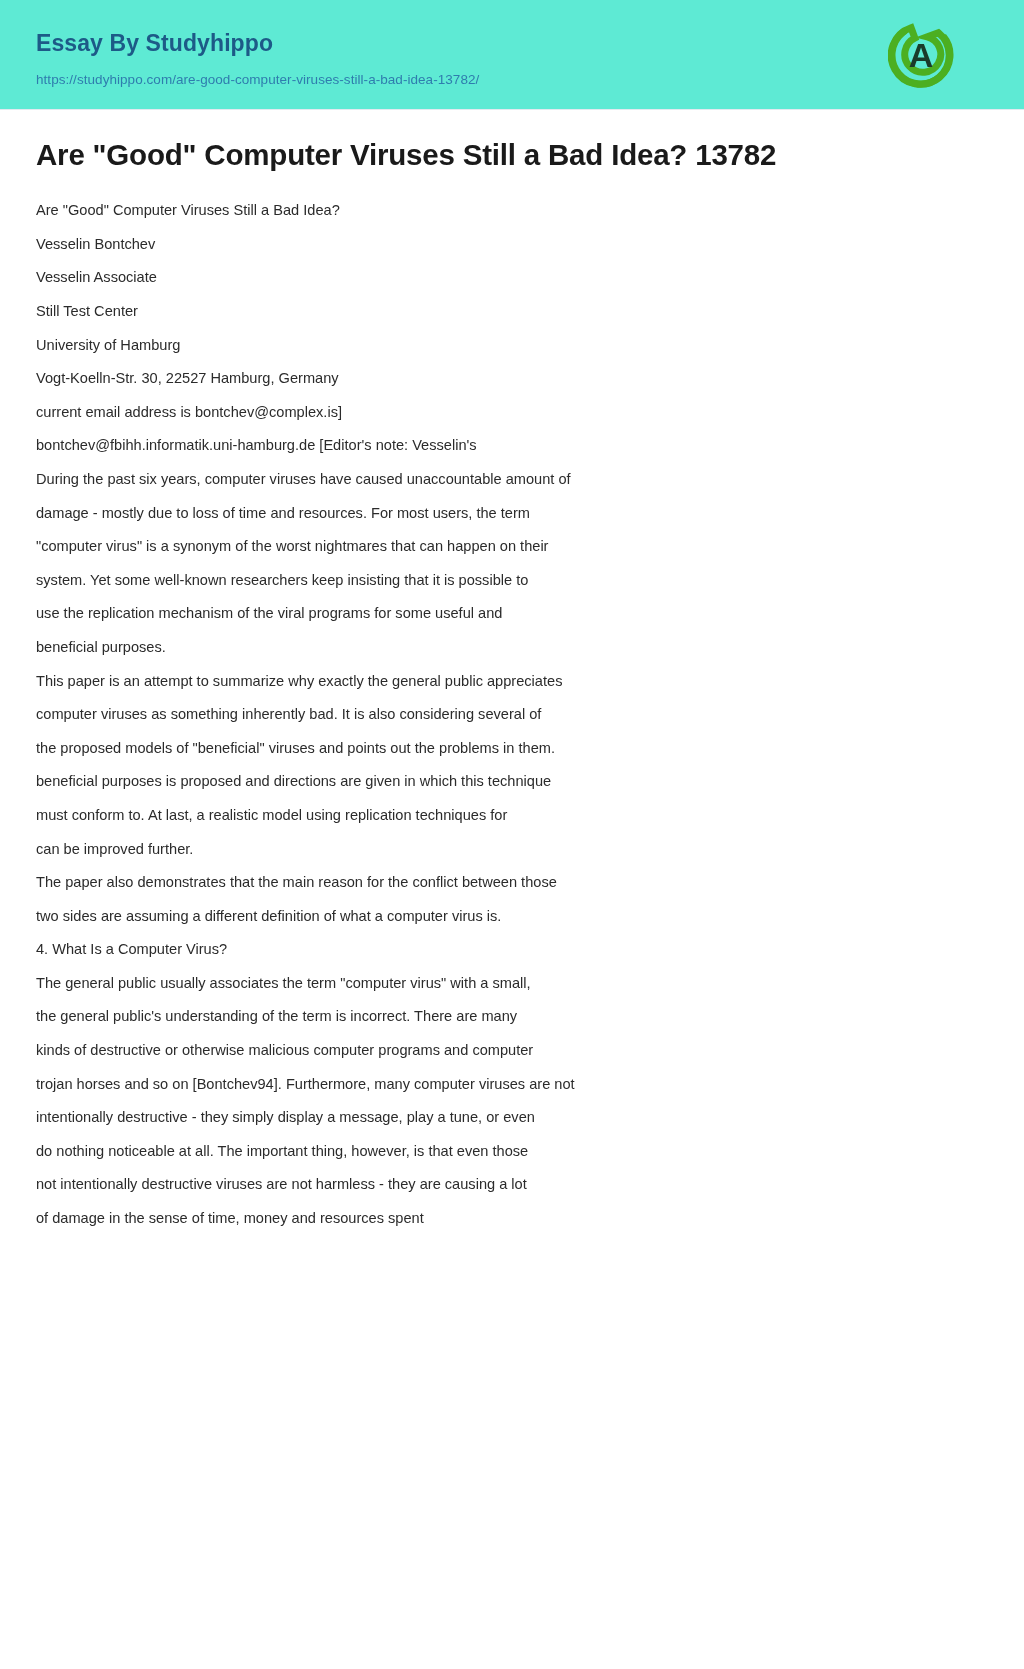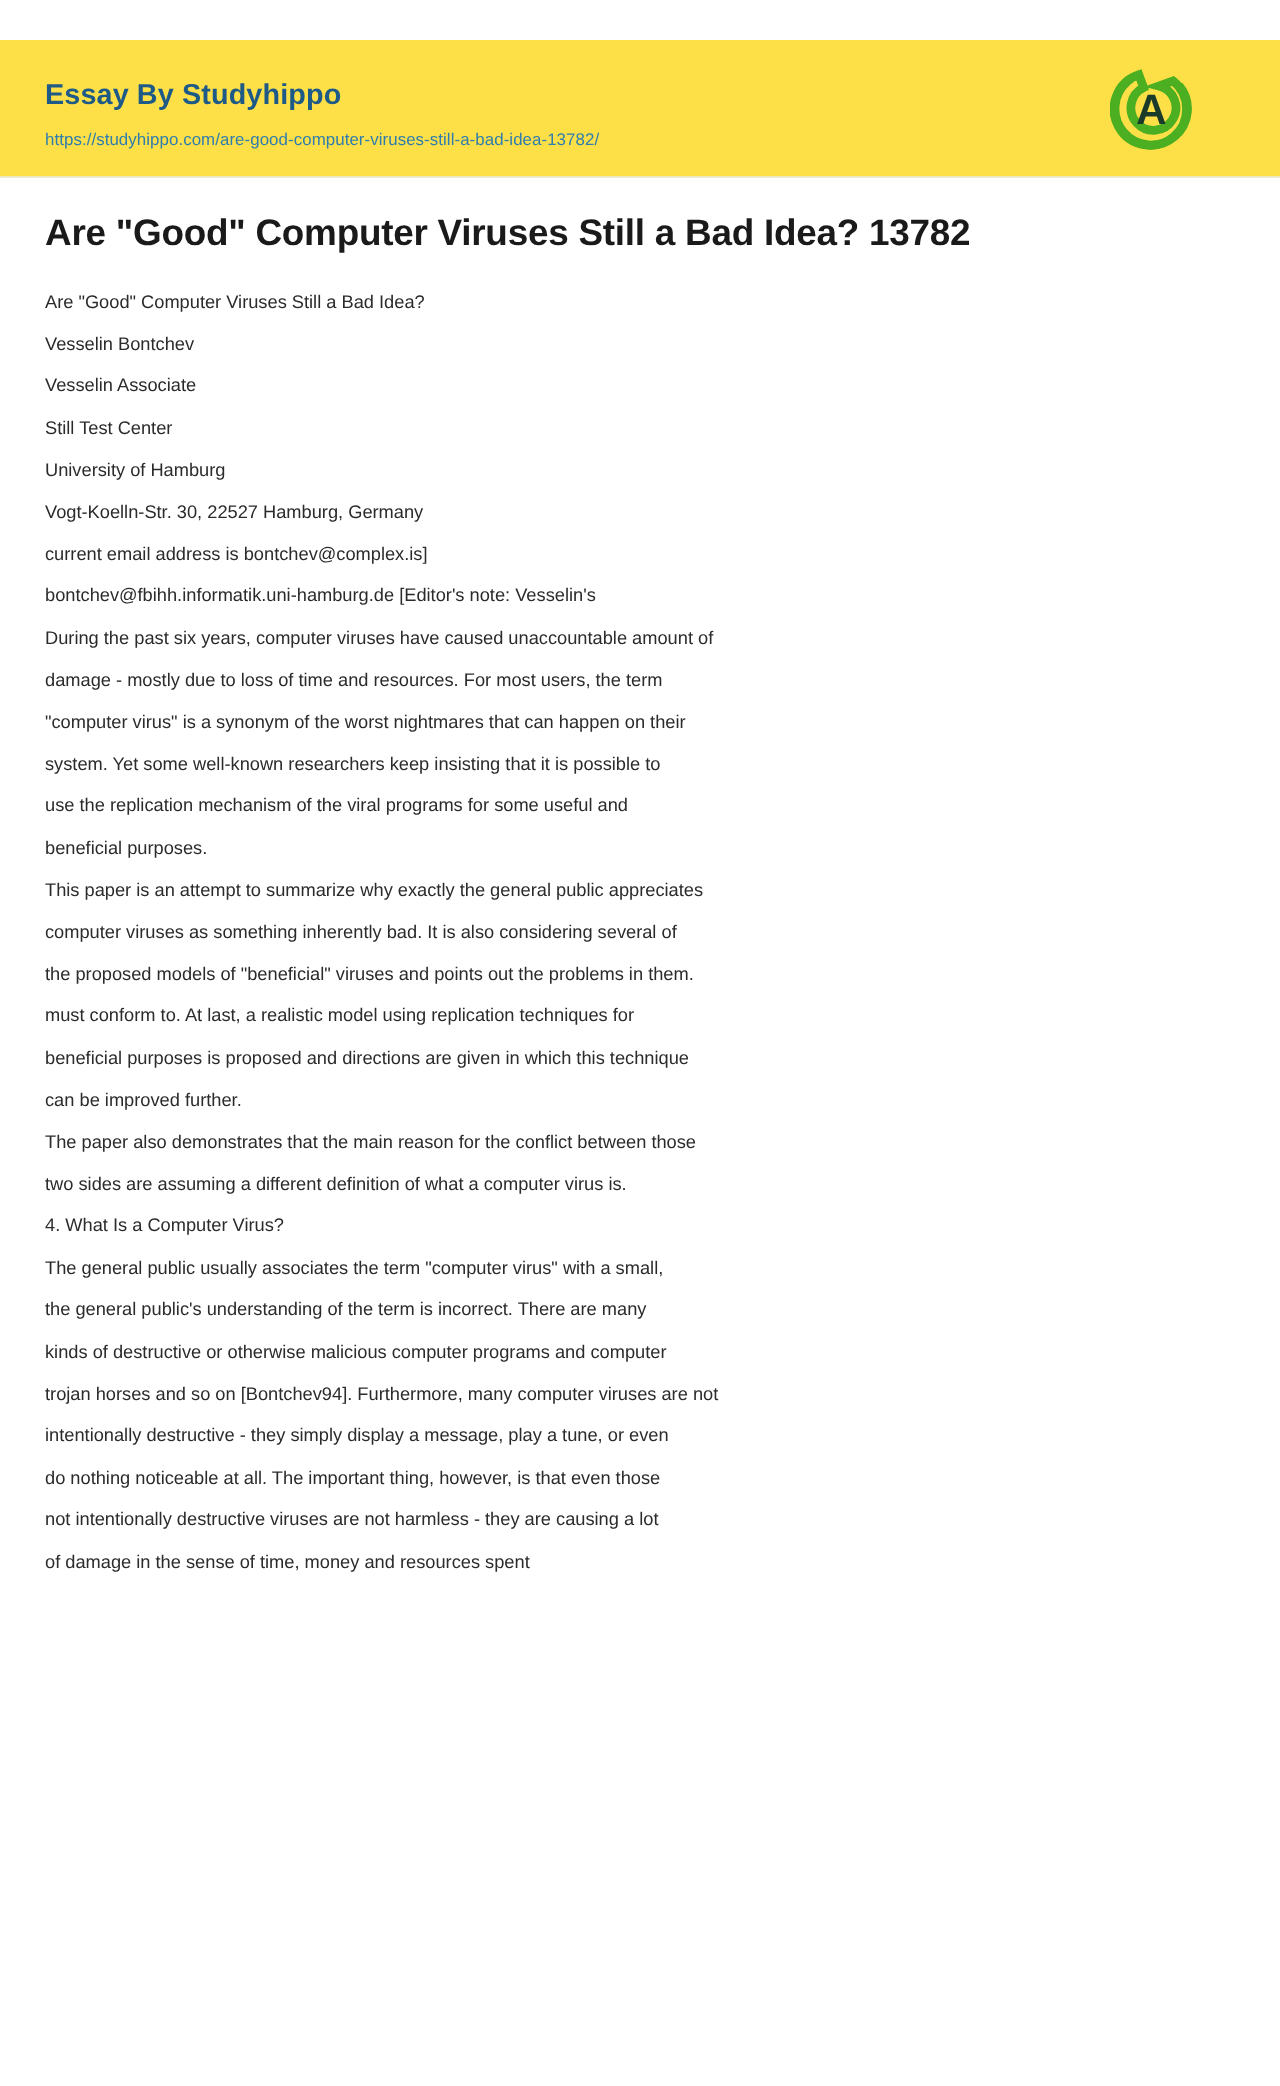--- a/index.html
+++ b/index.html
@@ -11,25 +11,24 @@
   }
   .page {
     width: 1024px;
     min-height: 1669px;
     margin: 0 auto;
     background: #ffffff;
     position: relative;
   }
   
   .header {
-    background: #fde047;
+    background: #5eead4;
     padding: 30px 36px 22px 36px;
     position: relative;
     border-bottom: 1px solid #e3eaf0;
-    margin-top: 32px;
   }
   .brand {
     font-size: 23px;
     font-weight: bold;
     color: #1d5a87;
     letter-spacing: 0.1px;
     line-height: 1.2;
     margin: 0 0 14px 0;
   }
   .source-url {
@@ -102,22 +101,22 @@
       <span class="ln">bontchev@fbihh.informatik.uni-hamburg.de [Editor's note: Vesselin's</span>
       <span class="ln">During the past six years, computer viruses have caused unaccountable amount of</span>
       <span class="ln">damage - mostly due to loss of time and resources. For most users, the term</span>
       <span class="ln">"computer virus" is a synonym of the worst nightmares that can happen on their</span>
       <span class="ln">system. Yet some well-known researchers keep insisting that it is possible to</span>
       <span class="ln">use the replication mechanism of the viral programs for some useful and</span>
       <span class="ln">beneficial purposes.</span>
       <span class="ln">This paper is an attempt to summarize why exactly the general public appreciates</span>
       <span class="ln">computer viruses as something inherently bad. It is also considering several of</span>
       <span class="ln">the proposed models of "beneficial" viruses and points out the problems in them.</span>
+      <span class="ln">beneficial purposes is proposed and directions are given in which this technique</span>
       <span class="ln">must conform to. At last, a realistic model using replication techniques for</span>
-      <span class="ln">beneficial purposes is proposed and directions are given in which this technique</span>
       <span class="ln">can be improved further.</span>
       <span class="ln">The paper also demonstrates that the main reason for the conflict between those</span>
       <span class="ln">two sides are assuming a different definition of what a computer virus is.</span>
       <span class="ln">4. What Is a Computer Virus?</span>
       <span class="ln">The general public usually associates the term "computer virus" with a small,</span>
       <span class="ln">the general public's understanding of the term is incorrect. There are many</span>
       <span class="ln">kinds of destructive or otherwise malicious computer programs and computer</span>
       <span class="ln">trojan horses and so on [Bontchev94]. Furthermore, many computer viruses are not</span>
       <span class="ln">intentionally destructive - they simply display a message, play a tune, or even</span>
       <span class="ln">do nothing noticeable at all. The important thing, however, is that even those</span>

